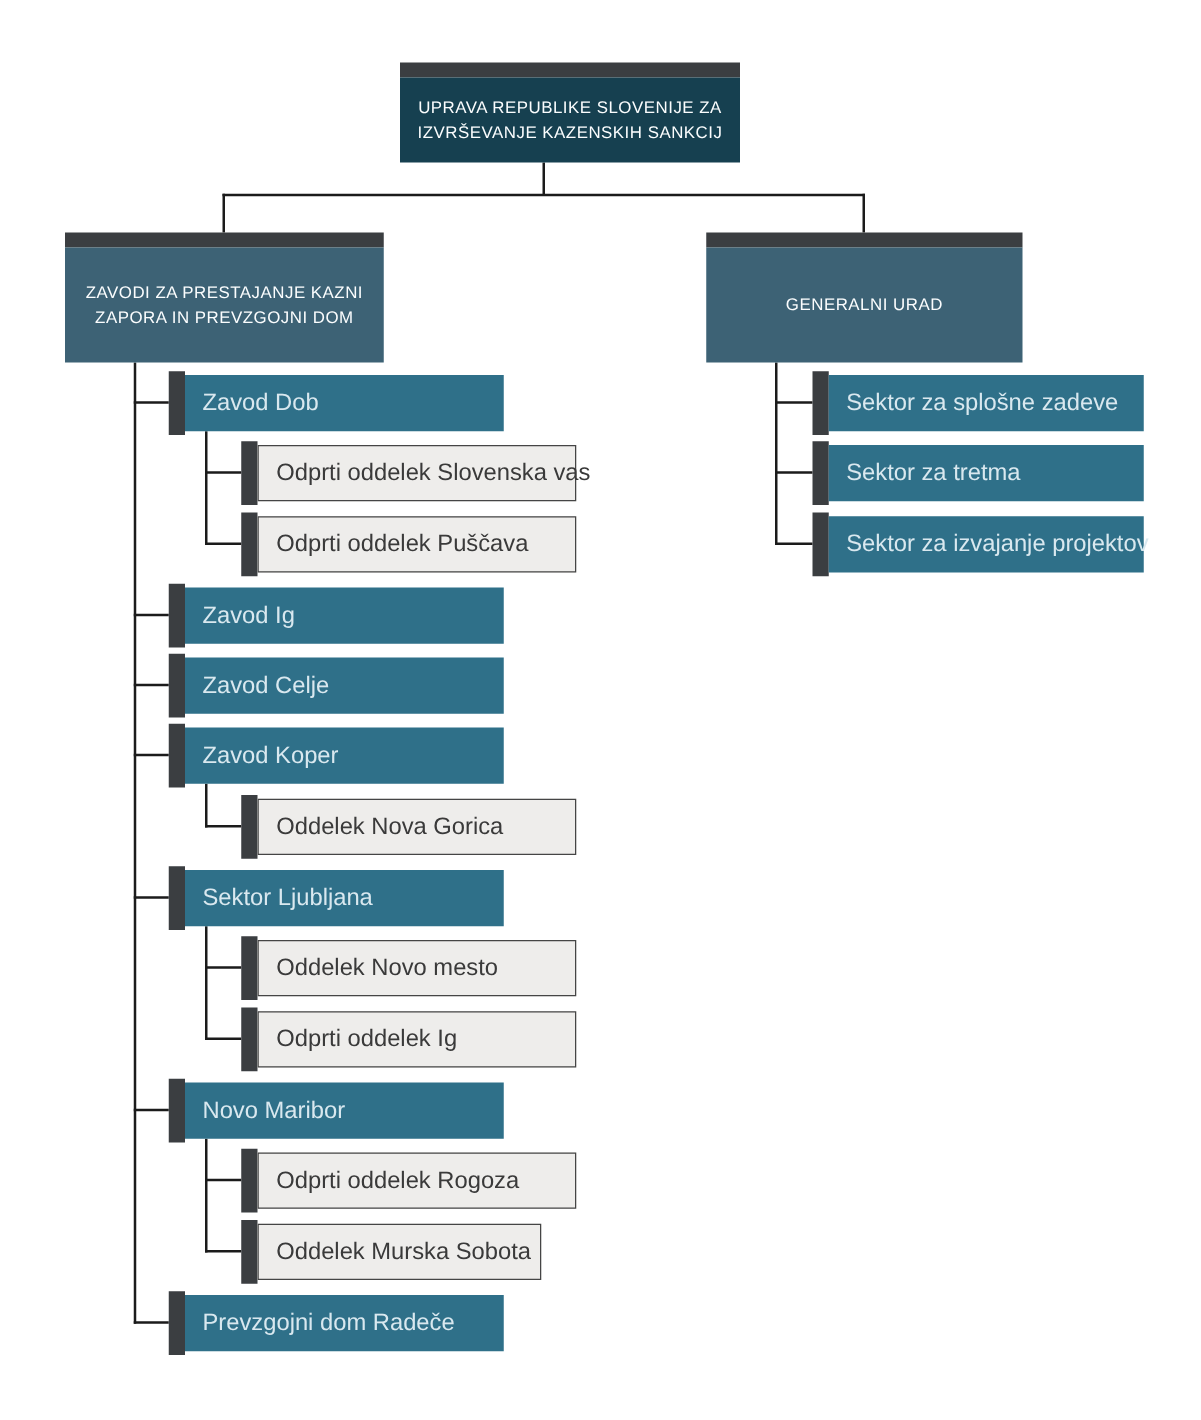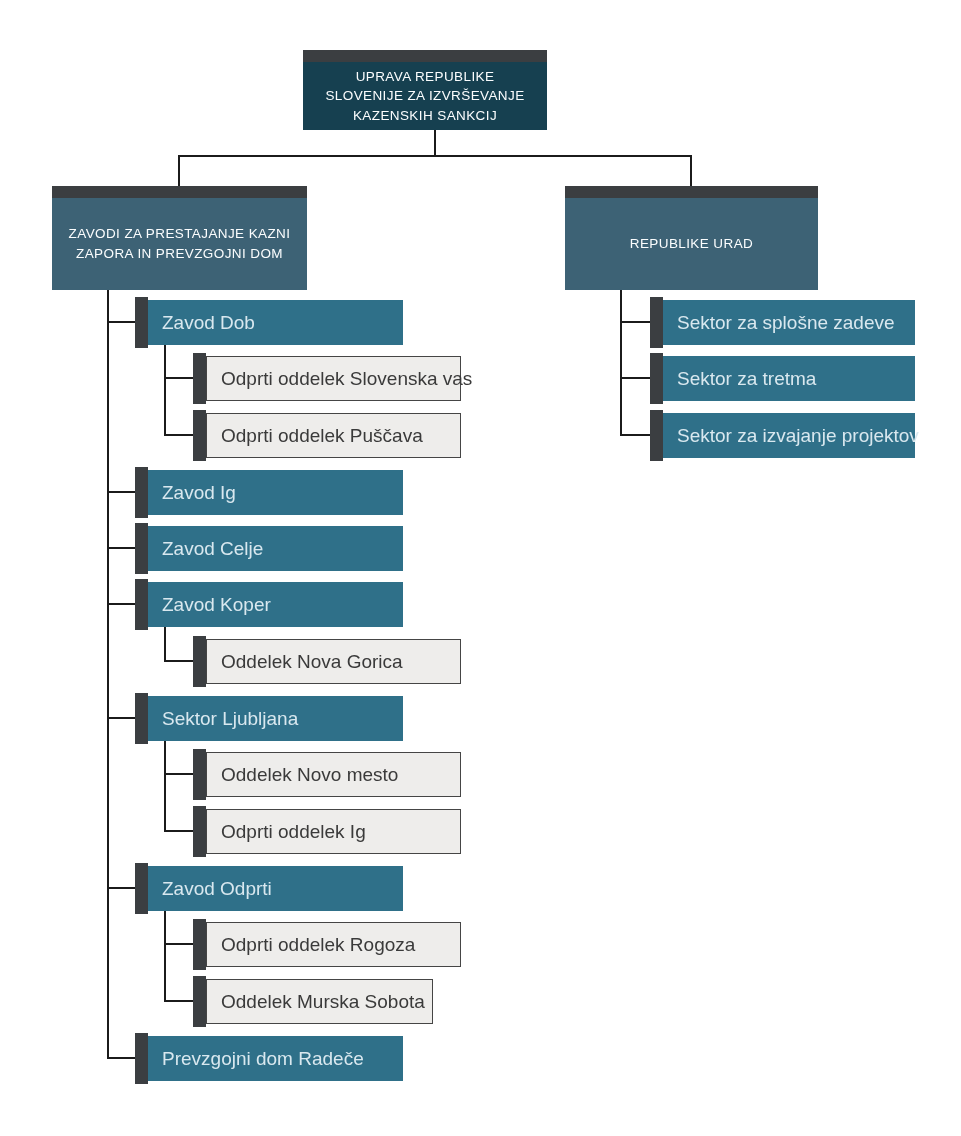--- a/index.html
+++ b/index.html
@@ -60,37 +60,37 @@
 
   <div class="line" style="left:164px;top:911px;width:2px;height:91px;"></div>
   <div class="line" style="left:164px;top:943px;width:29px;height:2px;"></div>
   <div class="line" style="left:164px;top:1000px;width:29px;height:2px;"></div>
 
   <div class="line" style="left:620px;top:290px;width:2px;height:146px;"></div>
   <div class="line" style="left:620px;top:321px;width:30px;height:2px;"></div>
   <div class="line" style="left:620px;top:377px;width:30px;height:2px;"></div>
   <div class="line" style="left:620px;top:434px;width:30px;height:2px;"></div>
 
-  <div class="node lvl1" style="left:303px;top:50px;width:244px;height:80px;text-decoration:underline;">
+  <div class="node lvl1" style="left:320px;top:50px;width:272px;height:80px;text-decoration:underline;">
     <div class="strip"></div>
     <div class="hdrbody">
         <span>UPRAVA REPUBLIKE SLOVENIJE ZA IZVRŠEVANJE KAZENSKIH SANKCIJ</span>
       </div>
   </div>
 
   <div class="node lvl2" style="left:52px;top:186px;width:255px;height:104px;">
     <div class="strip"></div>
     <div class="hdrbody">
         <span>ZAVODI ZA PRESTAJANJE KAZNI ZAPORA IN PREVZGOJNI DOM</span>
       </div>
   </div>
   <div class="node lvl2" style="left:565px;top:186px;width:253px;height:104px;">
     <div class="strip"></div>
     <div class="hdrbody">
-        <span>REPUBLIKE URAD</span>
+        <span>GENERALNI URAD</span>
       </div>
   </div>
 
   <div class="node lvl3" style="left:135px;top:300px;width:268px;height:45px;">
     <div class="sidebar"></div>
     <div class="rowbody">
         <span>Zavod Dob</span>
       </div>
   </div>
   <div class="node lvl4" style="left:193px;top:356px;width:268px;height:45px;">
@@ -146,21 +146,21 @@
   <div class="node lvl4" style="left:193px;top:809px;width:268px;height:45px;">
     <div class="sidebar"></div>
     <div class="rowbody">
         <span>Odprti oddelek Ig</span>
       </div>
   </div>
 
   <div class="node lvl3" style="left:135px;top:866px;width:268px;height:45px;">
     <div class="sidebar"></div>
     <div class="rowbody">
-        <span>Zavod Odprti</span>
+        <span>Novo Maribor</span>
       </div>
   </div>
   <div class="node lvl4" style="left:193px;top:922px;width:268px;height:45px;">
     <div class="sidebar"></div>
     <div class="rowbody">
         <span>Odprti oddelek Rogoza</span>
       </div>
   </div>
   <div class="node lvl4" style="left:193px;top:979px;width:240px;height:45px;">
     <div class="sidebar"></div>

